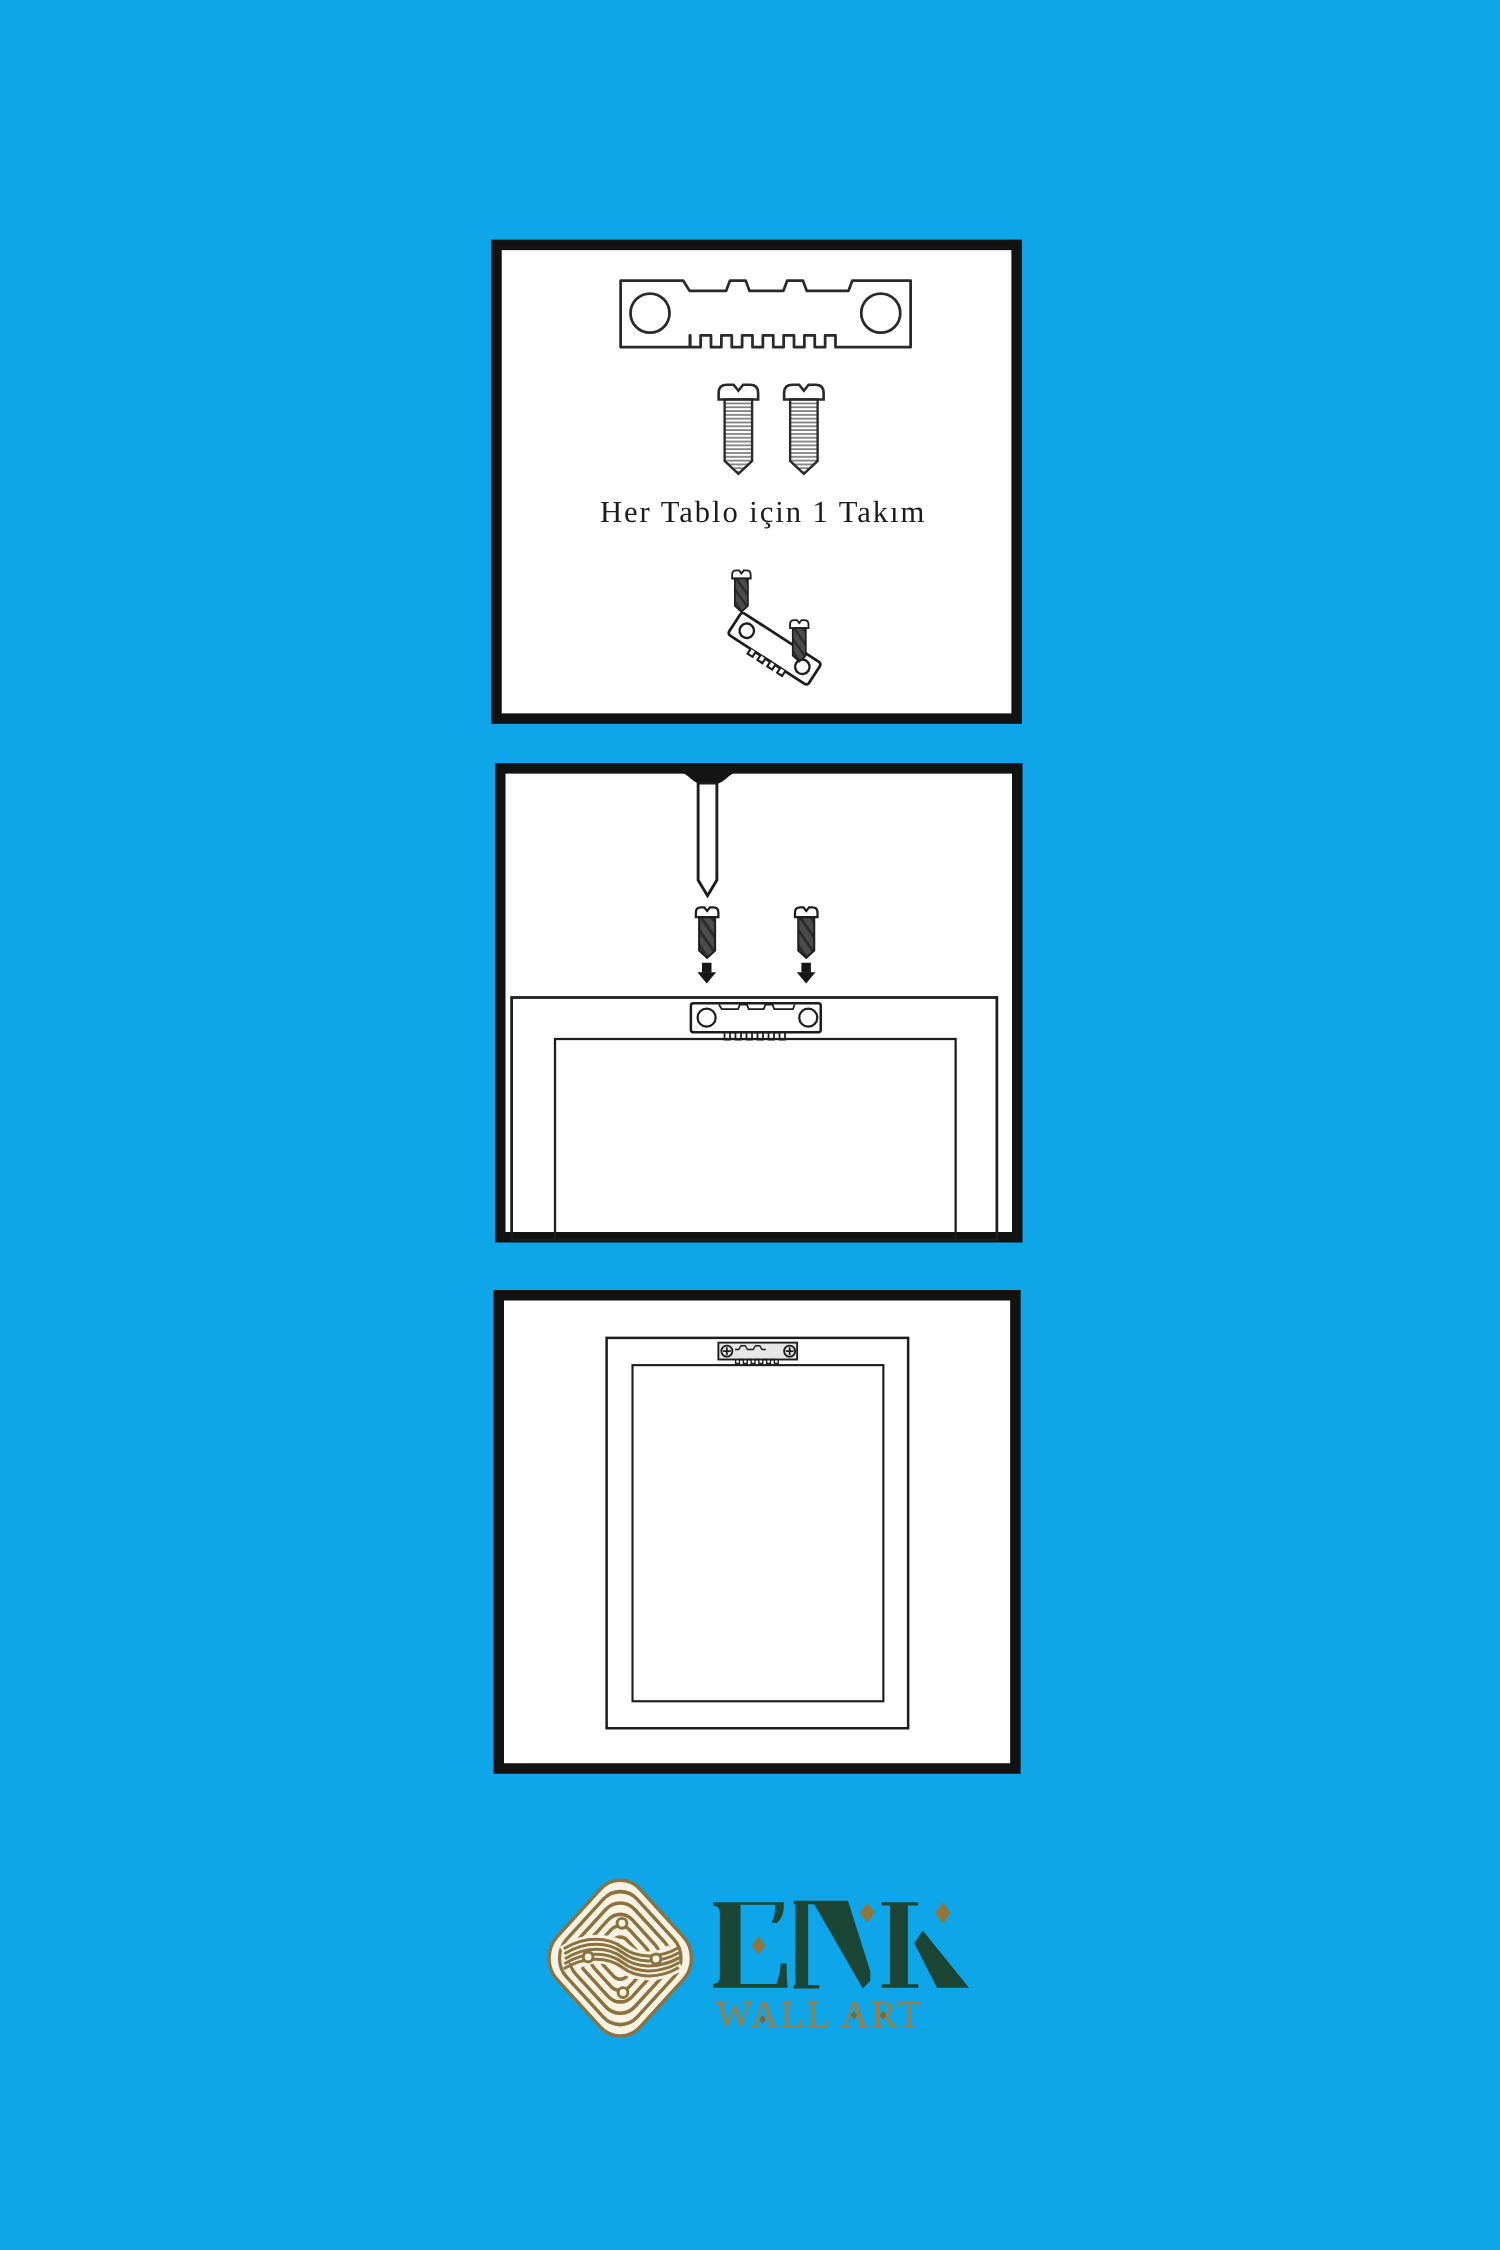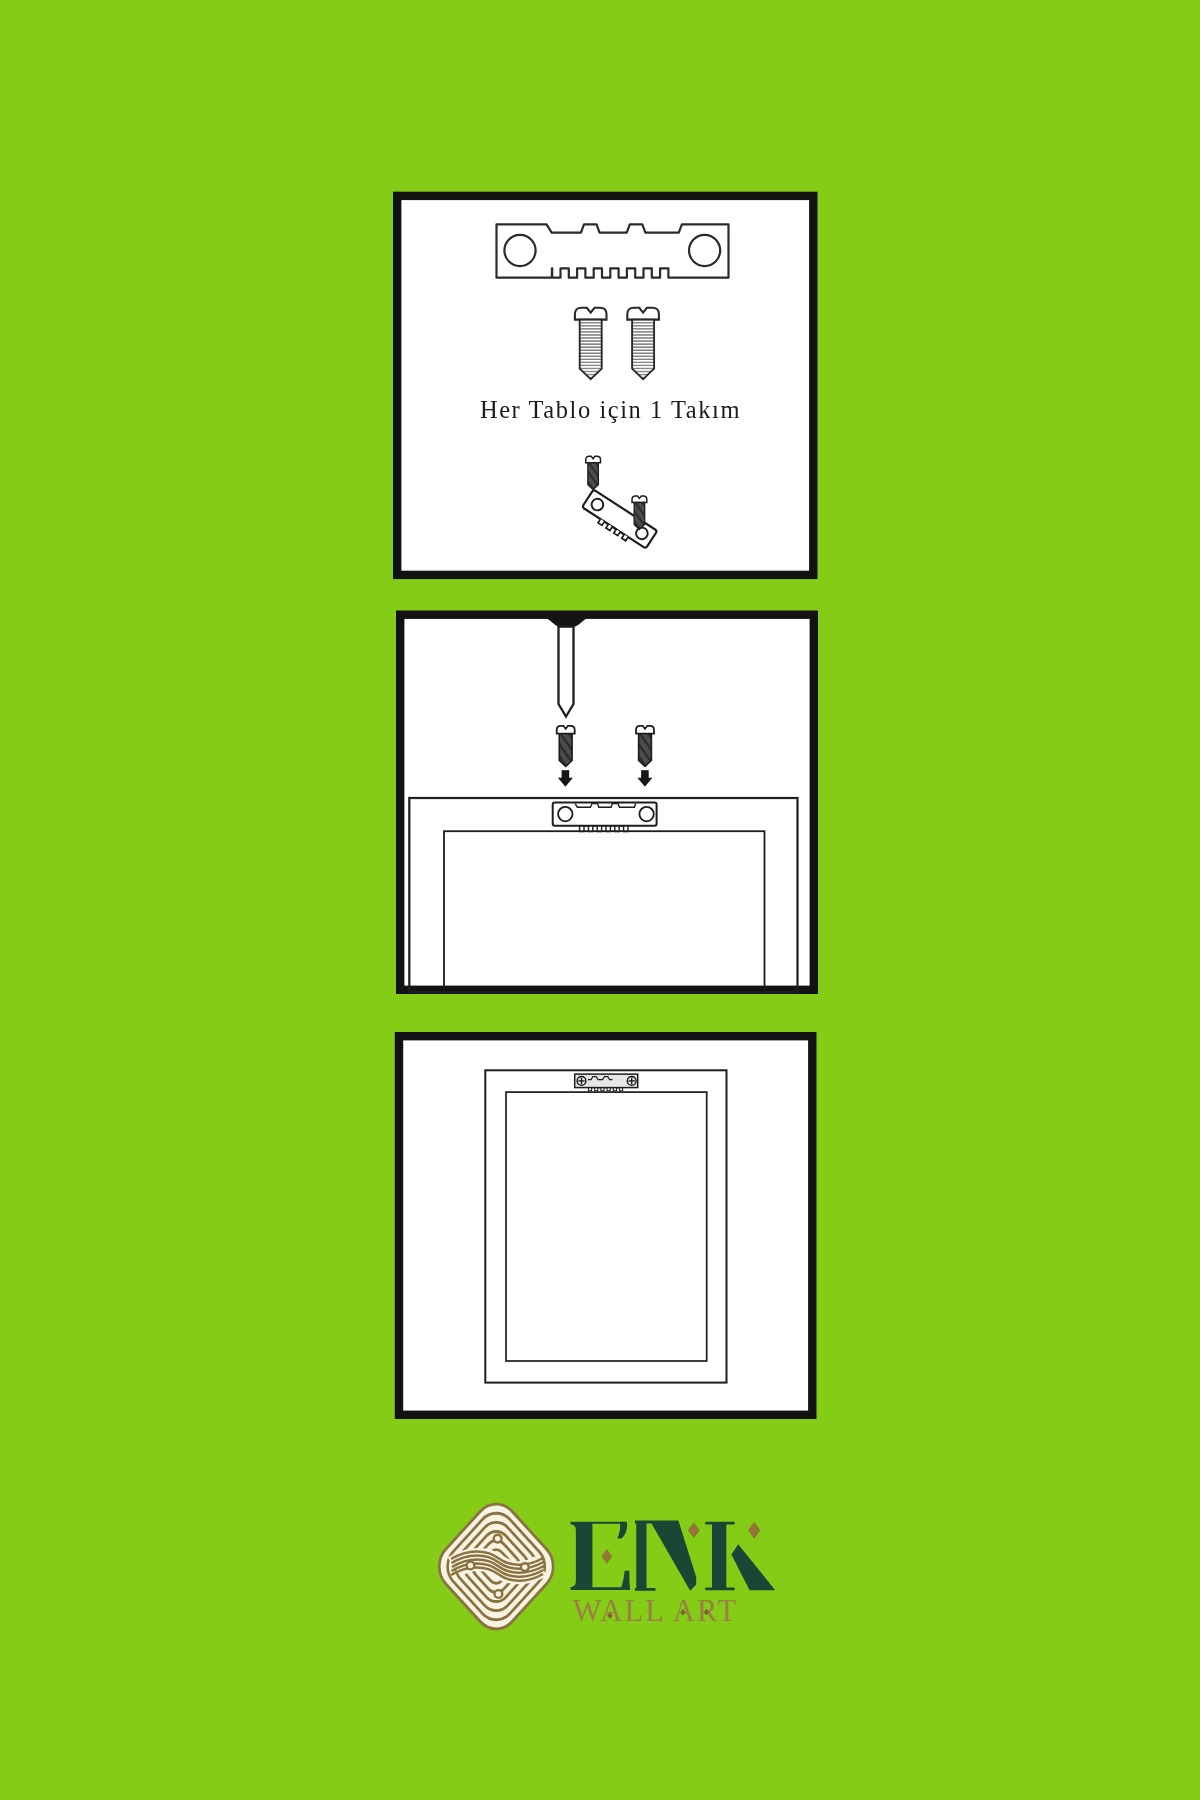--- a/index.html
+++ b/index.html
@@ -1,16 +1,16 @@
 <!DOCTYPE html>
 <html><head>
 <meta charset="utf-8">
 <style>
 html,body{margin:0;padding:0;background:#fff;}
-#page{position:relative;width:1200px;height:1800px;background:#84cc16;overflow:hidden;font-family:"Liberation Sans",sans-serif;}
+#page{position:relative;width:1200px;height:1800px;background:#0ea5e9;overflow:hidden;font-family:"Liberation Sans",sans-serif;}
 </style>
 </head>
 <body>
 <div id="page">
 <svg width="1200" height="1800" viewBox="0 0 1200 1800" xmlns="http://www.w3.org/2000/svg">
 <defs>
 <pattern id="thr" patternUnits="userSpaceOnUse" width="4" height="3.05">
 <rect width="4" height="3.05" fill="#fff"></rect>
 <line x1="0" y1="0.8" x2="4" y2="0.8" stroke="#5a5a5a" stroke-width="1.1"></line>
 </pattern>

